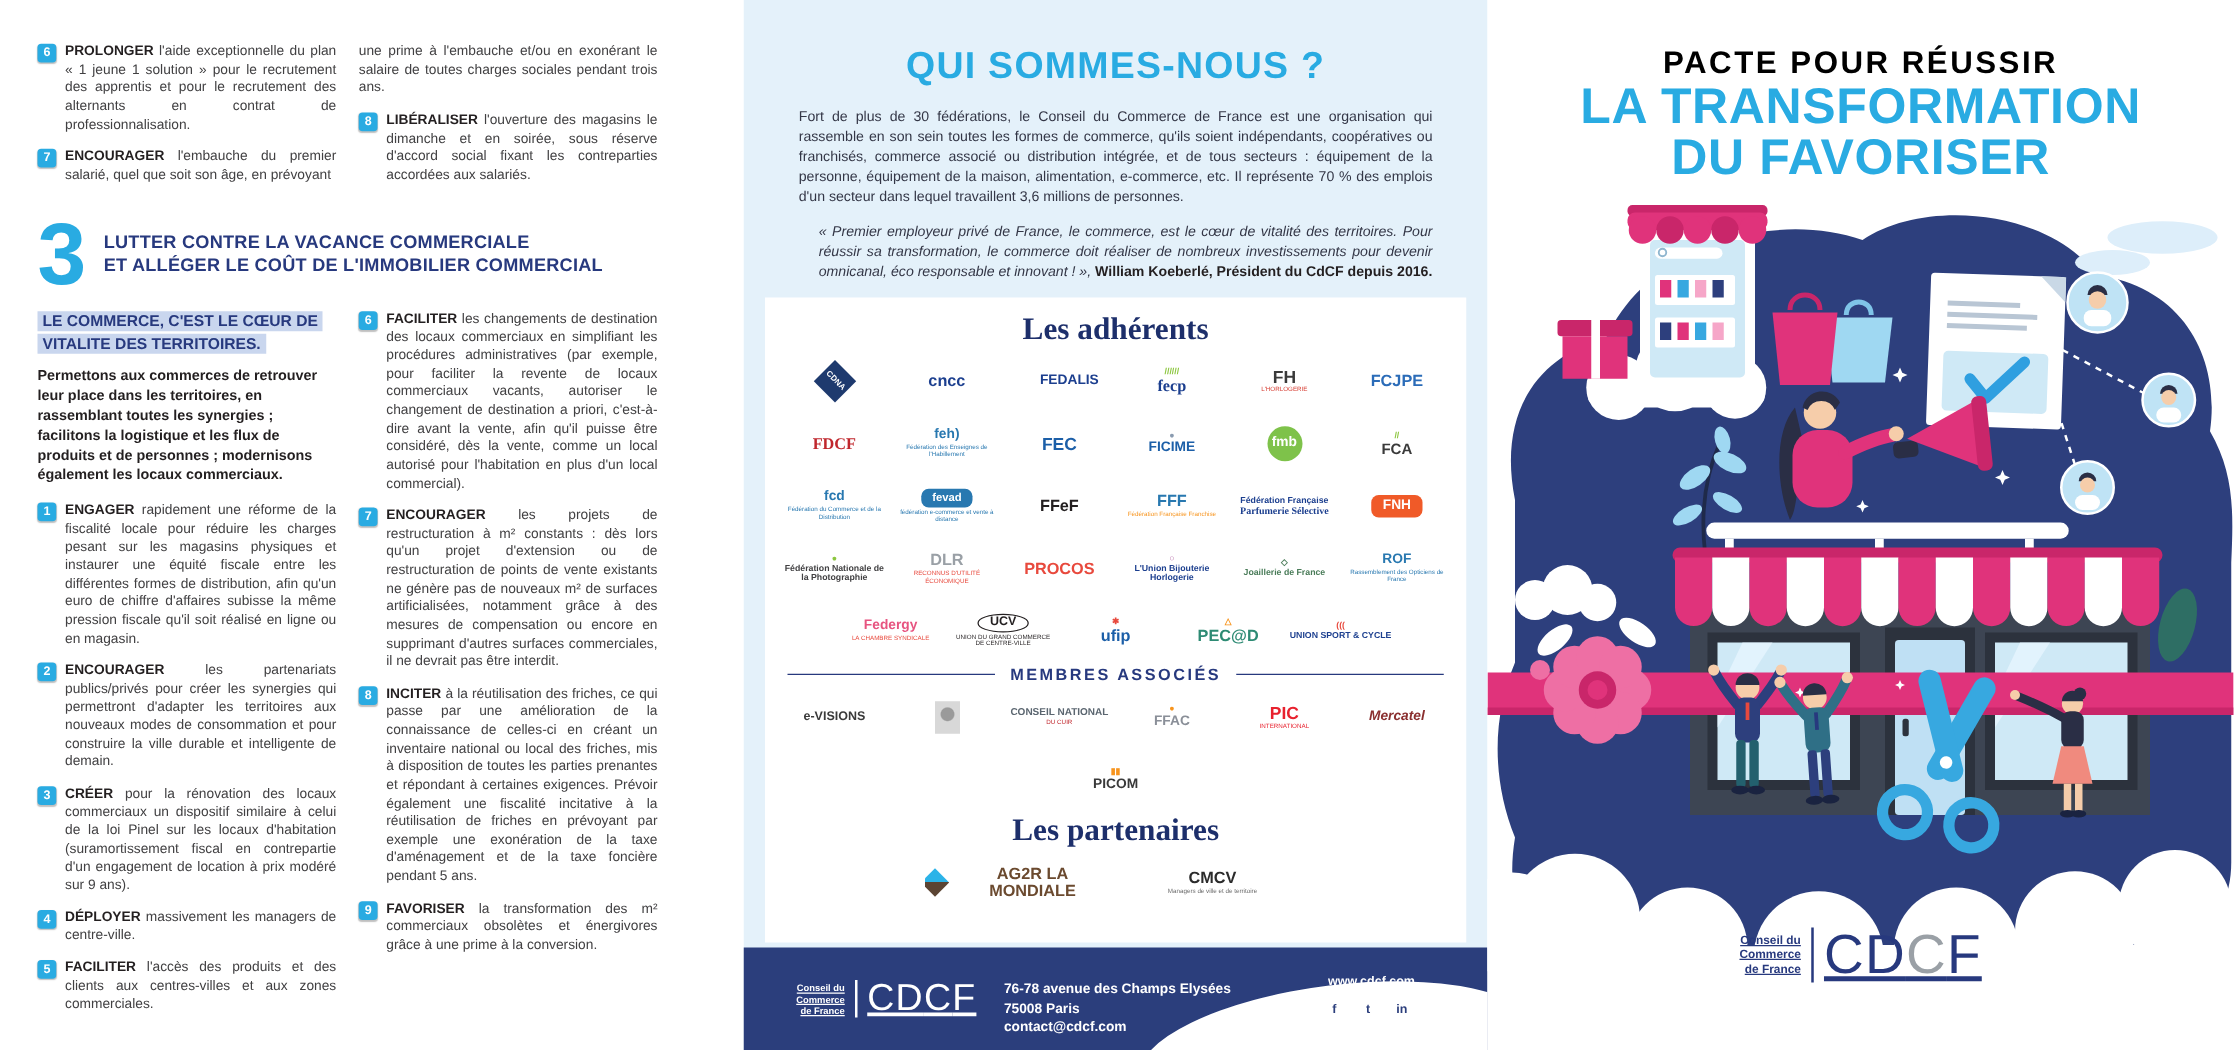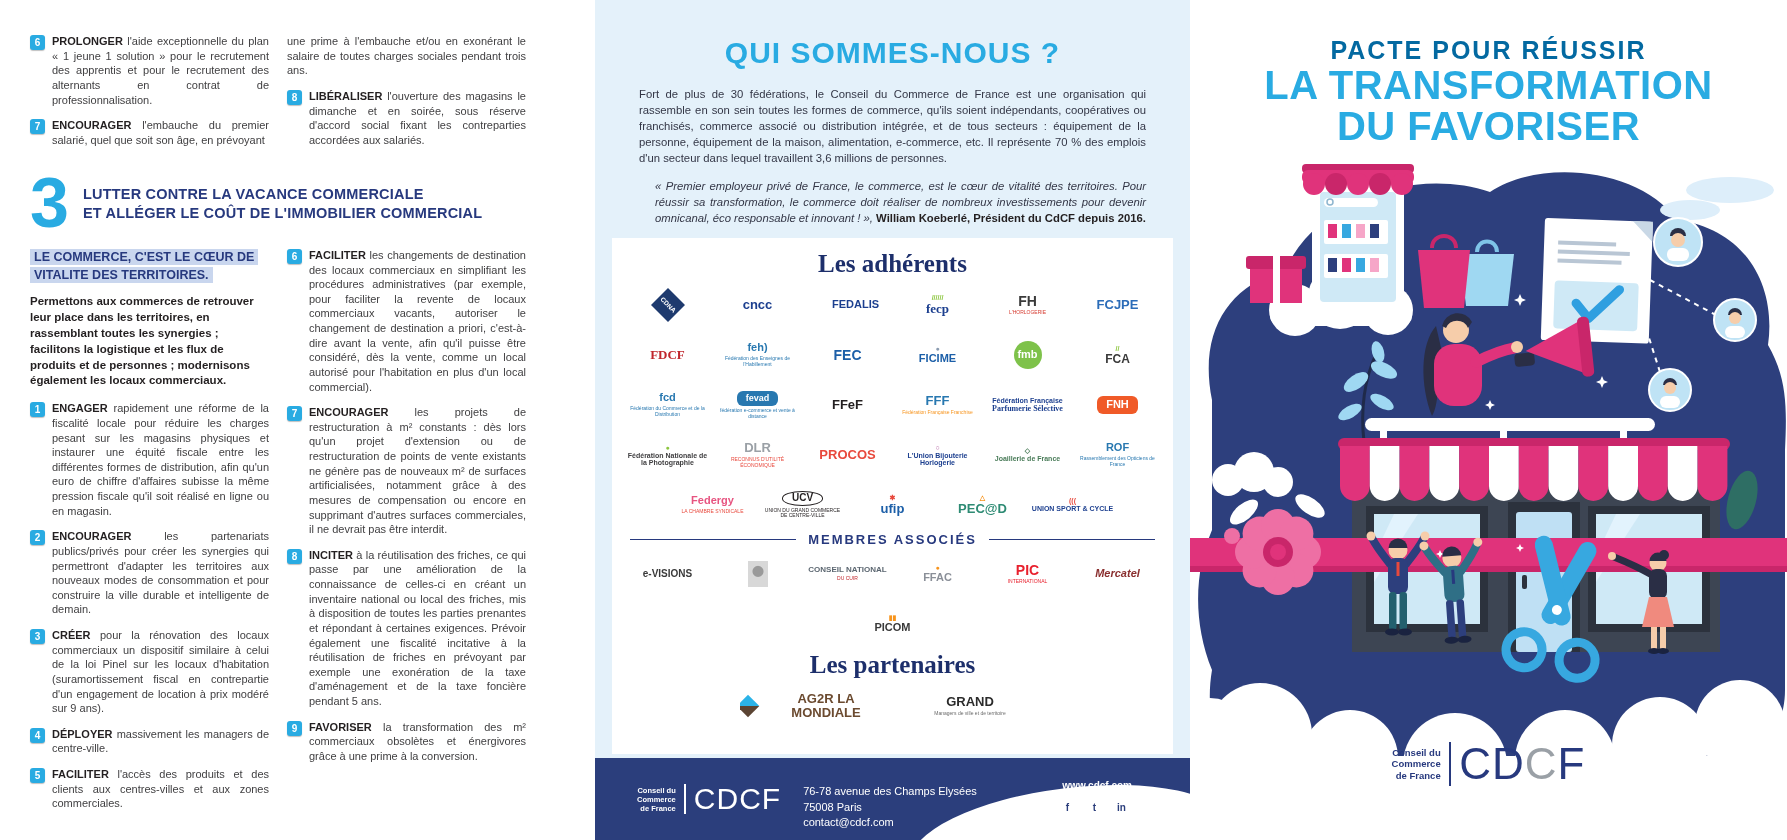--- a/index.html
+++ b/index.html
@@ -50,37 +50,37 @@
   .llab.gs1chip{width:30px;height:30px;border-radius:50%;background:#27397e;display:flex;align-items:center;justify-content:center;}
   .llab.oval{border:1.5px solid #231f20;border-radius:50%;padding:1px 9px;}
   .portrait{width:20px;height:26px;background:#d8d8d8;
             background-image:radial-gradient(circle at 50% 40%, #9a9a9a 0 5px, transparent 6px);}
   .ag2r-ic{width:16px;height:16px;transform:rotate(45deg);background:linear-gradient(135deg,#2bb3e8 50%,#5b4433 50%);
            flex:0 0 16px;}
   .mid-footer{position:absolute;left:0;bottom:0;width:595px;height:82px;background:#2b3e7c;overflow:hidden;
               display:flex;align-items:center;}
   .swoosh{position:absolute;right:-40px;bottom:-58px;width:320px;height:110px;background:#fff;border-radius:50%;
           transform:rotate(-7deg);}
-  .cdcf{display:flex;align-items:center;gap:8px;}
+  .cdcf{display:flex;align-items:center;gap:8px;text-decoration:underline;}
   .cdcf .small{font-size:7.5px;font-weight:bold;line-height:1.2;text-align:right;}
   .cdcf .bar{width:2px;align-self:stretch;}
   .cdcf .word{font-size:30px;font-weight:400;letter-spacing:1px;line-height:1;}
   .cdcf.white{color:#fff;margin-left:42px;}
   .cdcf.white .bar{background:#fff;}
   .cdcf.white .word span{color:#fff;}
-  .addr{margin-left:22px;color:#fff;font-size:11px;font-weight:normal;line-height:1.45;margin-top:17px;}
+  .addr{margin-left:22px;color:#fff;font-size:11px;font-weight:bold;line-height:1.45;margin-top:17px;}
   .webcol{margin-left:auto;margin-right:58px;text-align:right;position:relative;z-index:2;}
   .site{color:#fff;font-size:10px;font-weight:800;}
   .socrow{display:flex;gap:6px;justify-content:flex-end;margin-top:6px;}
   .soc{width:21px;height:21px;border-radius:50%;background:#fff;color:#2b3e7c;font-size:10px;font-weight:800;
        display:flex;align-items:center;justify-content:center;cursor:pointer;}
   
   .panel-right{position:absolute;left:1190px;top:0;width:597px;height:840px;background:#fff;}
   .rp-title{position:absolute;top:36px;left:0;width:100%;text-align:center;z-index:3;}
-  .rp-l1{font-size:25px;font-weight:600;color:#0369a1;letter-spacing:2px;}
+  .rp-l1{font-size:25px;font-weight:600;color:#000000;letter-spacing:2px;}
   .rp-l2,.rp-l3{font-size:40px;font-weight:800;color:#29abe2;line-height:1.02;letter-spacing:.5px;}
   .illus{position:absolute;left:0;top:150px;width:597px;height:690px;}
   .cdcf.navy{position:absolute;left:0;right:0;top:742px;justify-content:center;color:#27397e;z-index:4;}
   .cdcf.navy .small{font-size:9.5px;}
   .cdcf.navy .bar{background:#27397e;width:2.5px;}
   .cdcf.navy .word{font-size:44px;}
 </style>
 </head>
 <body>
 
@@ -315,21 +315,21 @@
             <div class="llab" style="color: rgb(58, 58, 58); font-size: 11px;">PICOM</div>
           </div>
         </div>
       <h2 class="serif-title">Les partenaires</h2>
       <div class="logo-grid" id="grid-partners">
           <div class="tile big row">
             <span class="ag2r-ic"></span>
             <div class="llab" style="color: rgb(107, 74, 47); font-size: 13px;">AG2R LA MONDIALE</div>
           </div>
           <div class="tile big">
-            <div class="llab" style="color: rgb(43, 43, 43); font-size: 13px;">GRAND</div>
+            <div class="llab" style="color: rgb(43, 43, 43); font-size: 13px;">CMCV</div>
             <div class="lsub" style="color: rgb(107, 107, 107);">Managers de ville et de territoire</div>
           </div>
         </div>
     </div>
 
     <footer class="mid-footer">
       <div class="cdcf white">
         <div class="small">
           <span>Conseil du</span><br>
           <span>Commerce</span><br>

